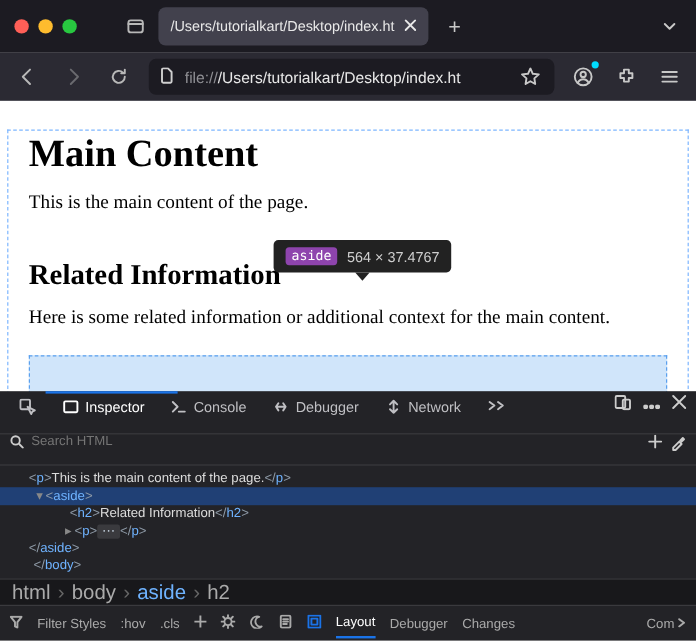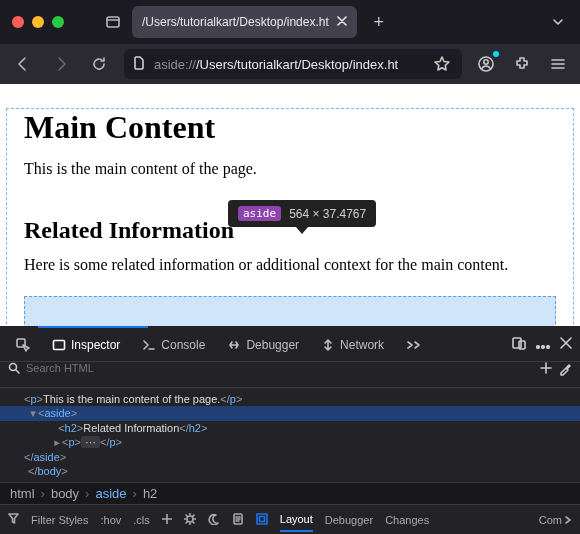--- a/index.html
+++ b/index.html
@@ -40,36 +40,36 @@
 .aside-wrap h2{font:700 24px/1.3 Georgia,serif;color:#000;padding-top:14px}
 .aside-wrap p{font:16px/1.4 Georgia,serif;color:#000;margin-top:8px}
 .tooltip{position:absolute;left:228px;top:92px;z-index:10}
 .ttip{background:#222;border-radius:4px;padding:6px 10px;display:flex;align-items:center;gap:8px;color:#cfcfcf;font-size:12px}
 .ttip .tag{background:#8e44ad;border-radius:3px;padding:1px 5px;color:#fff;font-family:monospace;font-size:11px}
 .ttip-arrow{width:0;height:0;border-left:6px solid transparent;border-right:6px solid transparent;border-top:7px solid #222;margin:0 auto}
 
 
 .devtools{position:absolute;left:0;right:0;bottom:0;background:#232327;color:#ccc;font-size:12px}
 .dt-accent{height:2px;background:#1a73e8;width:110px;margin-left:38px}
-.dt-tabs{height:34px;display:flex;align-items:center;padding:0 8px;gap:6px;border-bottom:1px solid #3a3a3e}
+.dt-tabs{height:34px;display:flex;align-items:flex-start;padding:0 8px;gap:6px;border-bottom:1px solid #3a3a3e}
 .dt-tab{display:flex;align-items:center;gap:5px;padding:4px 8px;border-radius:3px;color:#bfbfc3}
 .dt-tab.active{color:#fff}
 .dt-right{margin-left:auto;display:flex;gap:10px;align-items:center}
 .dt-search{height:26px;display:flex;align-items:flex-start;padding:0 8px;border-bottom:1px solid #3a3a3e;gap:6px}
 .dt-search input{flex:1;background:transparent;border:none;color:#999;font-size:11px;outline:none}
 .dt-code{font-family:Menlo,Consolas,monospace;font-size:11px;padding:4px 0}
 .dt-line{padding:1px 0 1px 28px;white-space:pre;color:#b8c4d0}
 .dt-line.sel{background:#204075}
 .dt-line.i1{padding-left:24px}
 .dt-line.i2{padding-left:52px}
 .dt-tagn{color:#6fb3ff}
 .dt-ang{color:#8f9ba8}
 .dt-txt{color:#dcdcdc}
 .dt-caret{color:#888;display:inline-block;width:10px;text-align:center}
-.dt-crumb{height:22px;background:#18181b;border-top:1px solid #3a3a3e;display:flex;align-items:center;padding:0 10px;gap:6px;font-size:13px;color:#aaa}
+.dt-crumb{height:22px;background:#18181b;border-top:1px solid #3a3a3e;display:flex;align-items:center;padding:0 10px;gap:6px;font-size:17px;color:#aaa}
 .crumb-sep{color:#666}
 .dt-bottom{height:30px;display:flex;align-items:center;padding:0 8px;gap:12px;border-top:1px solid #3a3a3e;font-size:11px;color:#aaa}
 .dt-bottom .on{color:#fff;border-bottom:2px solid #1a73e8;padding-bottom:5px;margin-top:5px}
 .dt-bottom .r{margin-left:auto}
 .ell{background:#3a3a3e;padding:0 4px;border-radius:2px}
 
 svg{stroke:currentColor;fill:none;stroke-width:1.6;stroke-linecap:round;stroke-linejoin:round}
 </style>
 </head>
 <body>
@@ -113,21 +113,21 @@
     </div>
   <div class="nav-btn">
       <svg width="16" height="16" viewBox="0 0 16 16">
         <path d="M13 8a5 5 0 1 1-1.5-3.5M13 2v3h-3"></path>
       </svg>
     </div>
   <div class="addr">
     <span><svg width="14" height="14" viewBox="0 0 14 14">
           <path d="M4 1h4l3 3v8a1 1 0 0 1-1 1H4a1 1 0 0 1-1-1V2a1 1 0 0 1 1-1z"></path>
         </svg></span>
-    <span class="addr-input"><span class="addr-scheme">aside://</span><span class="addr-path">/Users/tutorialkart/Desktop/index.ht</span></span>
+    <span class="addr-input"><span class="addr-scheme">file://</span><span class="addr-path">/Users/tutorialkart/Desktop/index.ht</span></span>
     <span class="icon-btn">
         <svg width="16" height="16" viewBox="0 0 16 16">
           <path d="M8 1l2 4.5 5 .5-3.7 3.3L12 14l-4-2.3L4 14l.7-4.7L1 6l5-.5z"></path>
         </svg>
       </span>
   </div>
   <div class="icon-btn">
       <svg width="18" height="18" viewBox="0 0 18 18">
         <circle cx="9" cy="9" r="7"></circle>
         <circle cx="9" cy="7" r="2.2"></circle>

